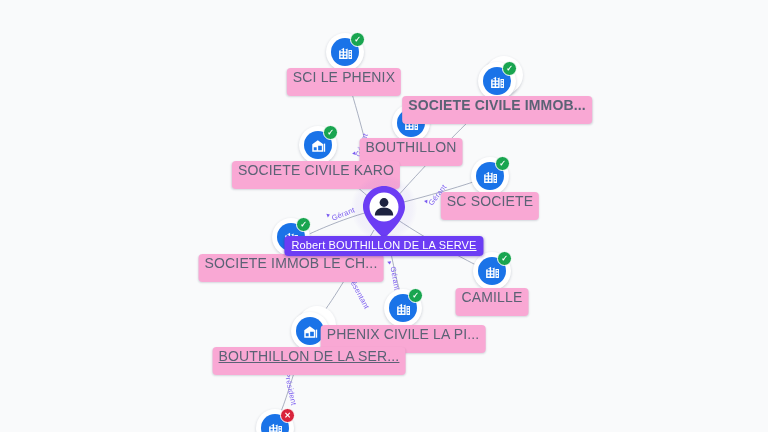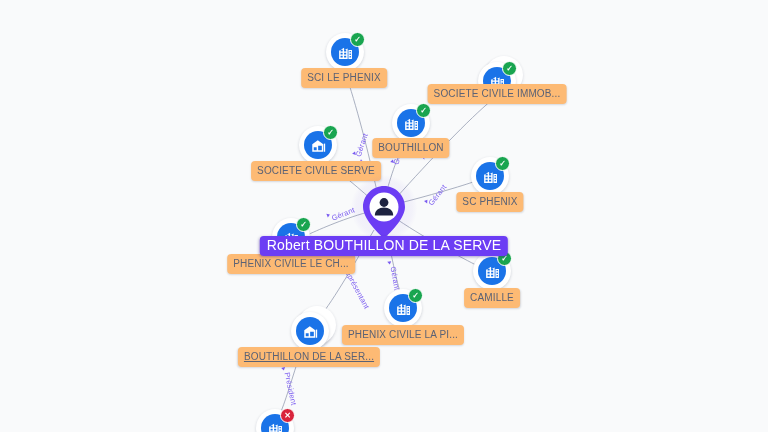--- a/index.html
+++ b/index.html
@@ -9,38 +9,39 @@
     font-family:"Liberation Sans", sans-serif;
     overflow:hidden;position:relative;
   }
   #stage{position:absolute;inset:0;width:768px;height:432px;}
   #edges{position:absolute;left:0;top:0;width:768px;height:432px;}
 
   
   .nlabel{
     position:absolute;
     transform:translate(-50%,0);
-    background:#fdba74;
+    background:#f9a8d4;
     color:#5b6275;
-    font-size:10px;
+    font-size:14px;
     letter-spacing:.15px;
     line-height:13px;
-    padding:3px 6px 4px 6px;
+    padding:3px 6px 12px 6px;
     border-radius:4px;
     white-space:nowrap;
     box-shadow:0 1px 2px rgba(30,40,70,.16);
     z-index:40;
   }
   .nlabel.sel{
     background:#6c3df4;
     color:#ffffff;
     box-shadow:0 1px 3px rgba(60,30,140,.42);
     padding:3px 7px 4px 7px;
-    font-size:14px;
+    font-size:11px;
     z-index:60;
+    text-decoration:underline;
   }
 
   
   .cnode{
     position:absolute;
     width:38px;height:38px;
     transform:translate(-50%,-50%);
     z-index:30;
   }
   .cnode .halo{
@@ -168,21 +169,21 @@
         <div class="disc" style="background: rgb(26, 115, 232);">
           <svg width="17" height="17" viewBox="0 0 24 24">
             <path fill="#ffffff" d="M3 21V9.5l7-4.2v3.3l5-2.4V21H3zm2-2h3v-2.4H5V19zm0-4.2h3v-2.4H5v2.4zm0-4.2h3V8.2H5v2.4zm5 8.4h3v-2.4h-3V19zm0-4.2h3v-2.4h-3v2.4zm0-4.2h3V8.2h-3v2.4z"></path>
             <path fill="#ffffff" d="M16.2 21V8.4h4.9V21h-4.9zm1.5-2h1.9v-1.9h-1.9V19zm0-3.6h1.9v-1.9h-1.9v1.9zm0-3.6h1.9v-1.9h-1.9v1.9z"></path>
           </svg>
         </div>
         <div class="badge" style="background: rgb(25, 165, 80);">
           <i>✓</i>
         </div>
       </div>
-      <div class="nlabel" style="left: 497px; top: 84px;">SOCIETE CIVILE IMMOB...</div>
+      <div class="nlabel" style="left: 497px; top: 96px; font-weight: bold;">SOCIETE CIVILE IMMOB...</div>
       <div class="cnode" style="left: 411px; top: 123px;">
         <div class="halo"></div>
         <div class="disc" style="background: rgb(26, 115, 232);">
           <svg width="17" height="17" viewBox="0 0 24 24">
             <path fill="#ffffff" d="M3 21V9.5l7-4.2v3.3l5-2.4V21H3zm2-2h3v-2.4H5V19zm0-4.2h3v-2.4H5v2.4zm0-4.2h3V8.2H5v2.4zm5 8.4h3v-2.4h-3V19zm0-4.2h3v-2.4h-3v2.4zm0-4.2h3V8.2h-3v2.4z"></path>
             <path fill="#ffffff" d="M16.2 21V8.4h4.9V21h-4.9zm1.5-2h1.9v-1.9h-1.9V19zm0-3.6h1.9v-1.9h-1.9v1.9zm0-3.6h1.9v-1.9h-1.9v1.9z"></path>
           </svg>
         </div>
         <div class="badge" style="background: rgb(25, 165, 80);">
           <i>✓</i>
@@ -194,47 +195,47 @@
         <div class="disc" style="background: rgb(26, 115, 232);">
           <svg width="17" height="17" viewBox="0 0 24 24">
             <path fill="#ffffff" d="M3.2 20.8V10.1L11 4.6l7.8 5.5v10.7H3.2zm2.1-2.1h4.1v-4.1H5.3v4.1zm6.2 0h5.2v-6.3h-5.2v6.3z"></path>
             <path fill="#ffffff" d="M19.6 20.8V9.3h1.8v11.5h-1.8z"></path>
           </svg>
         </div>
         <div class="badge" style="background: rgb(25, 165, 80);">
           <i>✓</i>
         </div>
       </div>
-      <div class="nlabel" style="left: 316px; top: 161px;">SOCIETE CIVILE SERVE</div>
+      <div class="nlabel" style="left: 316px; top: 161px;">SOCIETE CIVILE KARO</div>
       <div class="cnode" style="left: 490px; top: 176px;">
         <div class="halo"></div>
         <div class="disc" style="background: rgb(26, 115, 232);">
           <svg width="17" height="17" viewBox="0 0 24 24">
             <path fill="#ffffff" d="M3 21V9.5l7-4.2v3.3l5-2.4V21H3zm2-2h3v-2.4H5V19zm0-4.2h3v-2.4H5v2.4zm0-4.2h3V8.2H5v2.4zm5 8.4h3v-2.4h-3V19zm0-4.2h3v-2.4h-3v2.4zm0-4.2h3V8.2h-3v2.4z"></path>
             <path fill="#ffffff" d="M16.2 21V8.4h4.9V21h-4.9zm1.5-2h1.9v-1.9h-1.9V19zm0-3.6h1.9v-1.9h-1.9v1.9zm0-3.6h1.9v-1.9h-1.9v1.9z"></path>
           </svg>
         </div>
         <div class="badge" style="background: rgb(25, 165, 80);">
           <i>✓</i>
         </div>
       </div>
-      <div class="nlabel" style="left: 490px; top: 192px;">SC PHENIX</div>
+      <div class="nlabel" style="left: 490px; top: 192px;">SC SOCIETE</div>
       <div class="cnode" style="left: 291px; top: 237px;">
         <div class="halo"></div>
         <div class="disc" style="background: rgb(26, 115, 232);">
           <svg width="17" height="17" viewBox="0 0 24 24">
             <path fill="#ffffff" d="M3 21V9.5l7-4.2v3.3l5-2.4V21H3zm2-2h3v-2.4H5V19zm0-4.2h3v-2.4H5v2.4zm0-4.2h3V8.2H5v2.4zm5 8.4h3v-2.4h-3V19zm0-4.2h3v-2.4h-3v2.4zm0-4.2h3V8.2h-3v2.4z"></path>
             <path fill="#ffffff" d="M16.2 21V8.4h4.9V21h-4.9zm1.5-2h1.9v-1.9h-1.9V19zm0-3.6h1.9v-1.9h-1.9v1.9zm0-3.6h1.9v-1.9h-1.9v1.9z"></path>
           </svg>
         </div>
         <div class="badge" style="background: rgb(25, 165, 80);">
           <i>✓</i>
         </div>
       </div>
-      <div class="nlabel" style="left: 291px; top: 254px;">PHENIX CIVILE LE CH...</div>
+      <div class="nlabel" style="left: 291px; top: 254px;">SOCIETE IMMOB LE CH...</div>
       <div class="cnode" style="left: 492px; top: 271px;">
         <div class="halo"></div>
         <div class="disc" style="background: rgb(26, 115, 232);">
           <svg width="17" height="17" viewBox="0 0 24 24">
             <path fill="#ffffff" d="M3 21V9.5l7-4.2v3.3l5-2.4V21H3zm2-2h3v-2.4H5V19zm0-4.2h3v-2.4H5v2.4zm0-4.2h3V8.2H5v2.4zm5 8.4h3v-2.4h-3V19zm0-4.2h3v-2.4h-3v2.4zm0-4.2h3V8.2h-3v2.4z"></path>
             <path fill="#ffffff" d="M16.2 21V8.4h4.9V21h-4.9zm1.5-2h1.9v-1.9h-1.9V19zm0-3.6h1.9v-1.9h-1.9v1.9zm0-3.6h1.9v-1.9h-1.9v1.9z"></path>
           </svg>
         </div>
         <div class="badge" style="background: rgb(25, 165, 80);">
           <i>✓</i>

